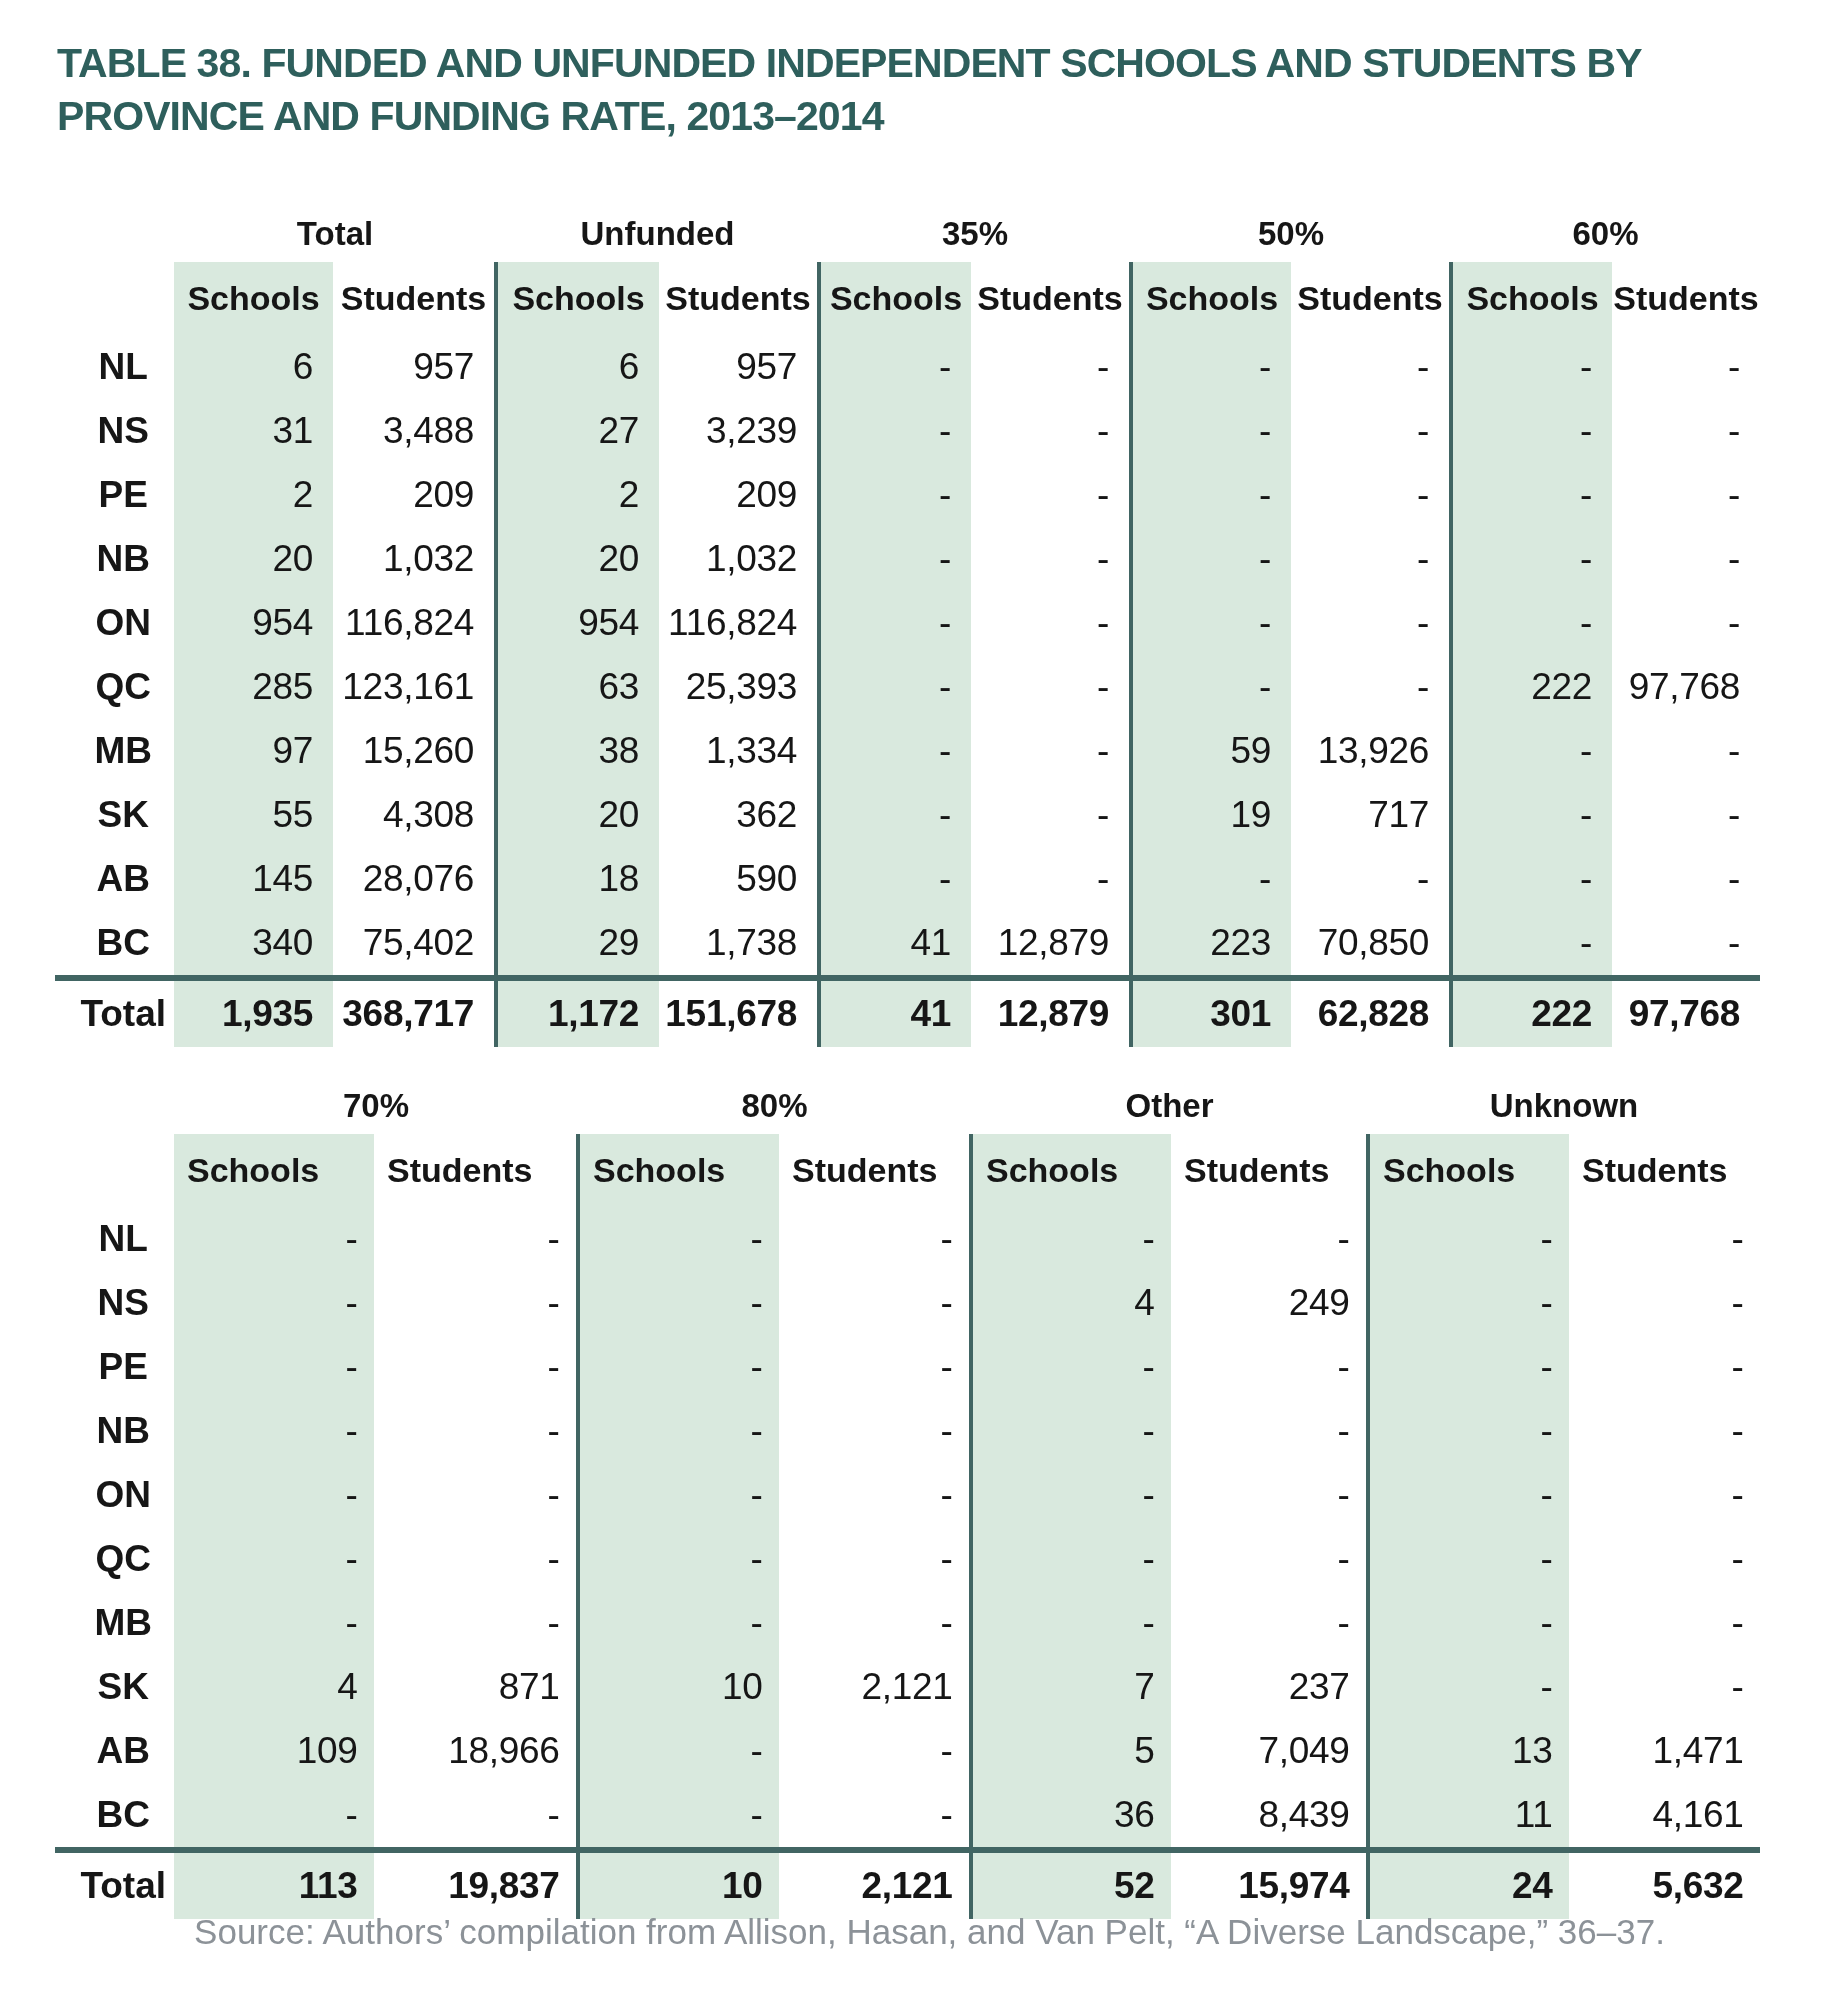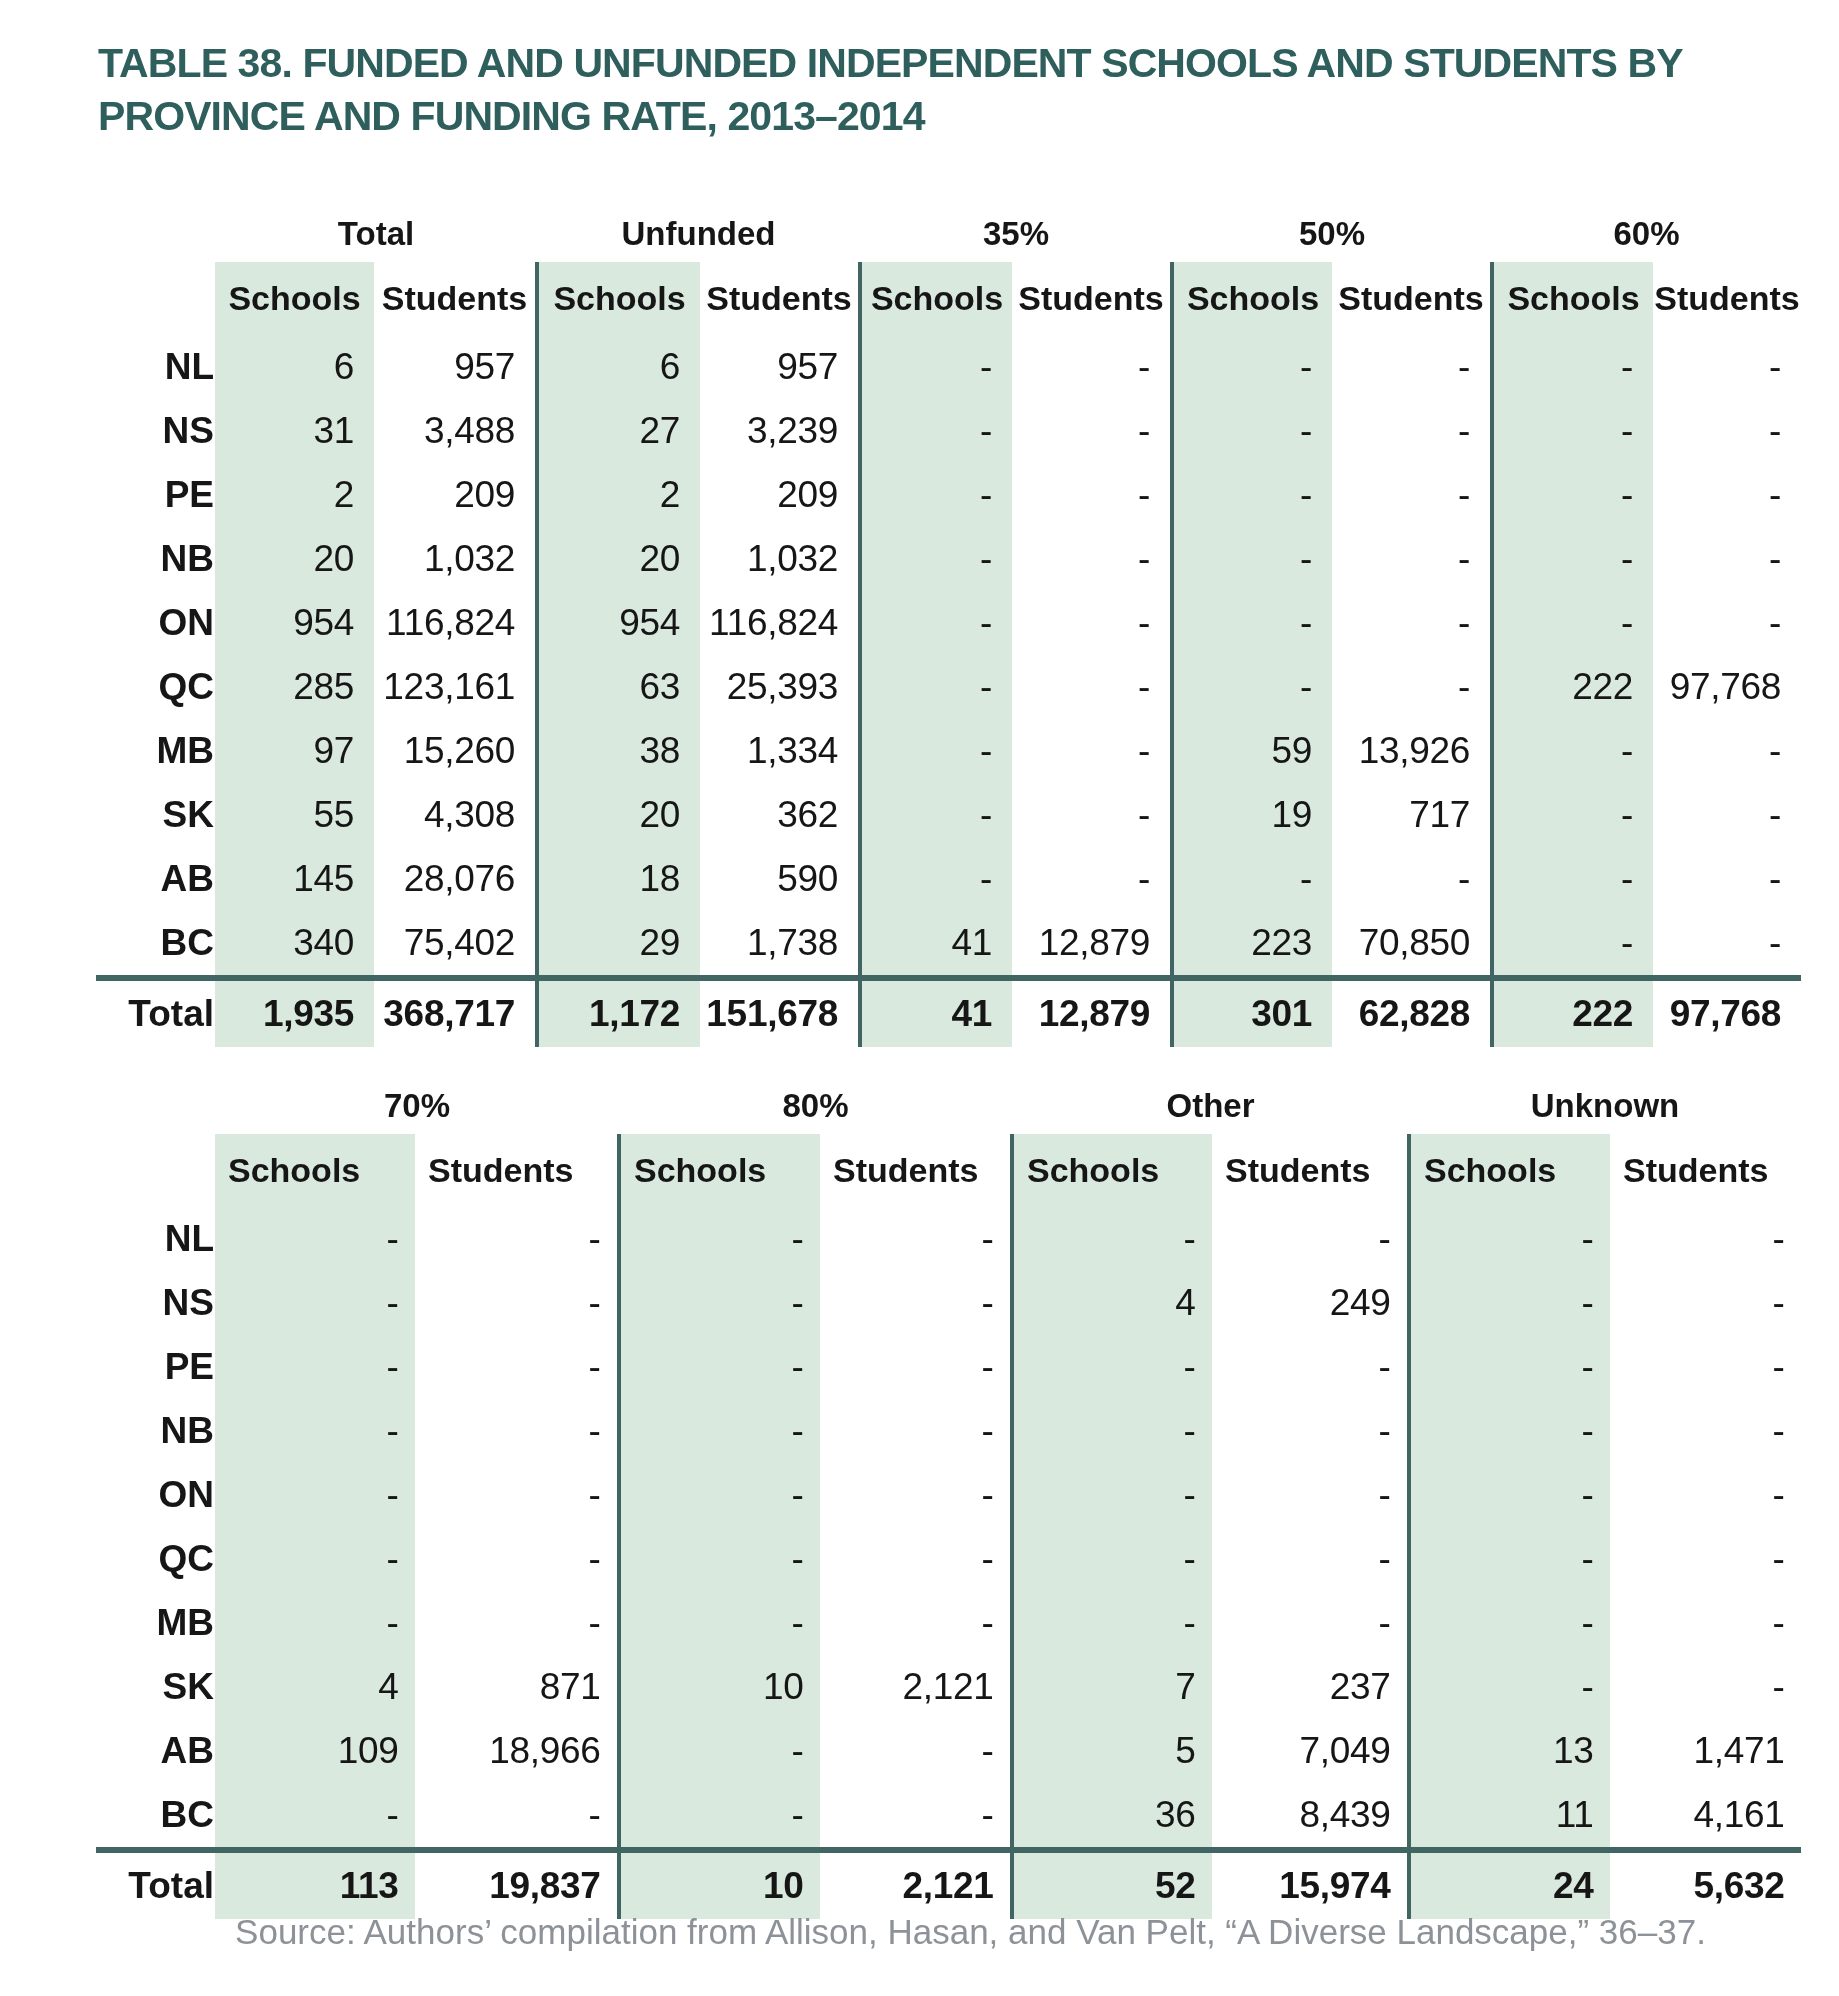--- a/index.html
+++ b/index.html
@@ -10,21 +10,21 @@
     --gray:#8C9298;
   }
   html,body{margin:0;padding:0;background:#ffffff;}
   body{
     width:1839px;height:1996px;
     font-family:"Liberation Sans", sans-serif;
     color:var(--ink);
     position:relative;
     overflow:hidden;
   }
-  .page{position:absolute;inset:0;background:#fff;margin-left:41px;}
+  .page{position:absolute;inset:0;background:#fff;}
   .title{
     position:absolute;left:57px;top:37px;width:1708px;
     margin:0;
     font-size:41px;font-weight:bold;line-height:53px;
     letter-spacing:-0.9px;
     color:var(--teal);
     text-transform:uppercase;
   }
   table{
     border-collapse:collapse;
@@ -65,21 +65,21 @@
   }
   td{
     font-size:37px;
     text-align:right;
     vertical-align:middle;
     letter-spacing:-0.3px;
     padding:0 20px 0 0;
   }
   #t2 td{padding-right:16.5px;}
   th.rowlabel{
-    text-align:right;
+    text-align:center;
     padding-left:18.4px;
     font-size:37px;font-weight:bold;
     vertical-align:middle;
   }
   .band{background:var(--band);}
   .sep{border-left:4.6px solid var(--rule);}
   
   #t2 tr.sub-row th.sub{text-align:left;padding-left:13px;}
   .source{
     position:absolute;left:57px;top:1912px;width:1745px;

